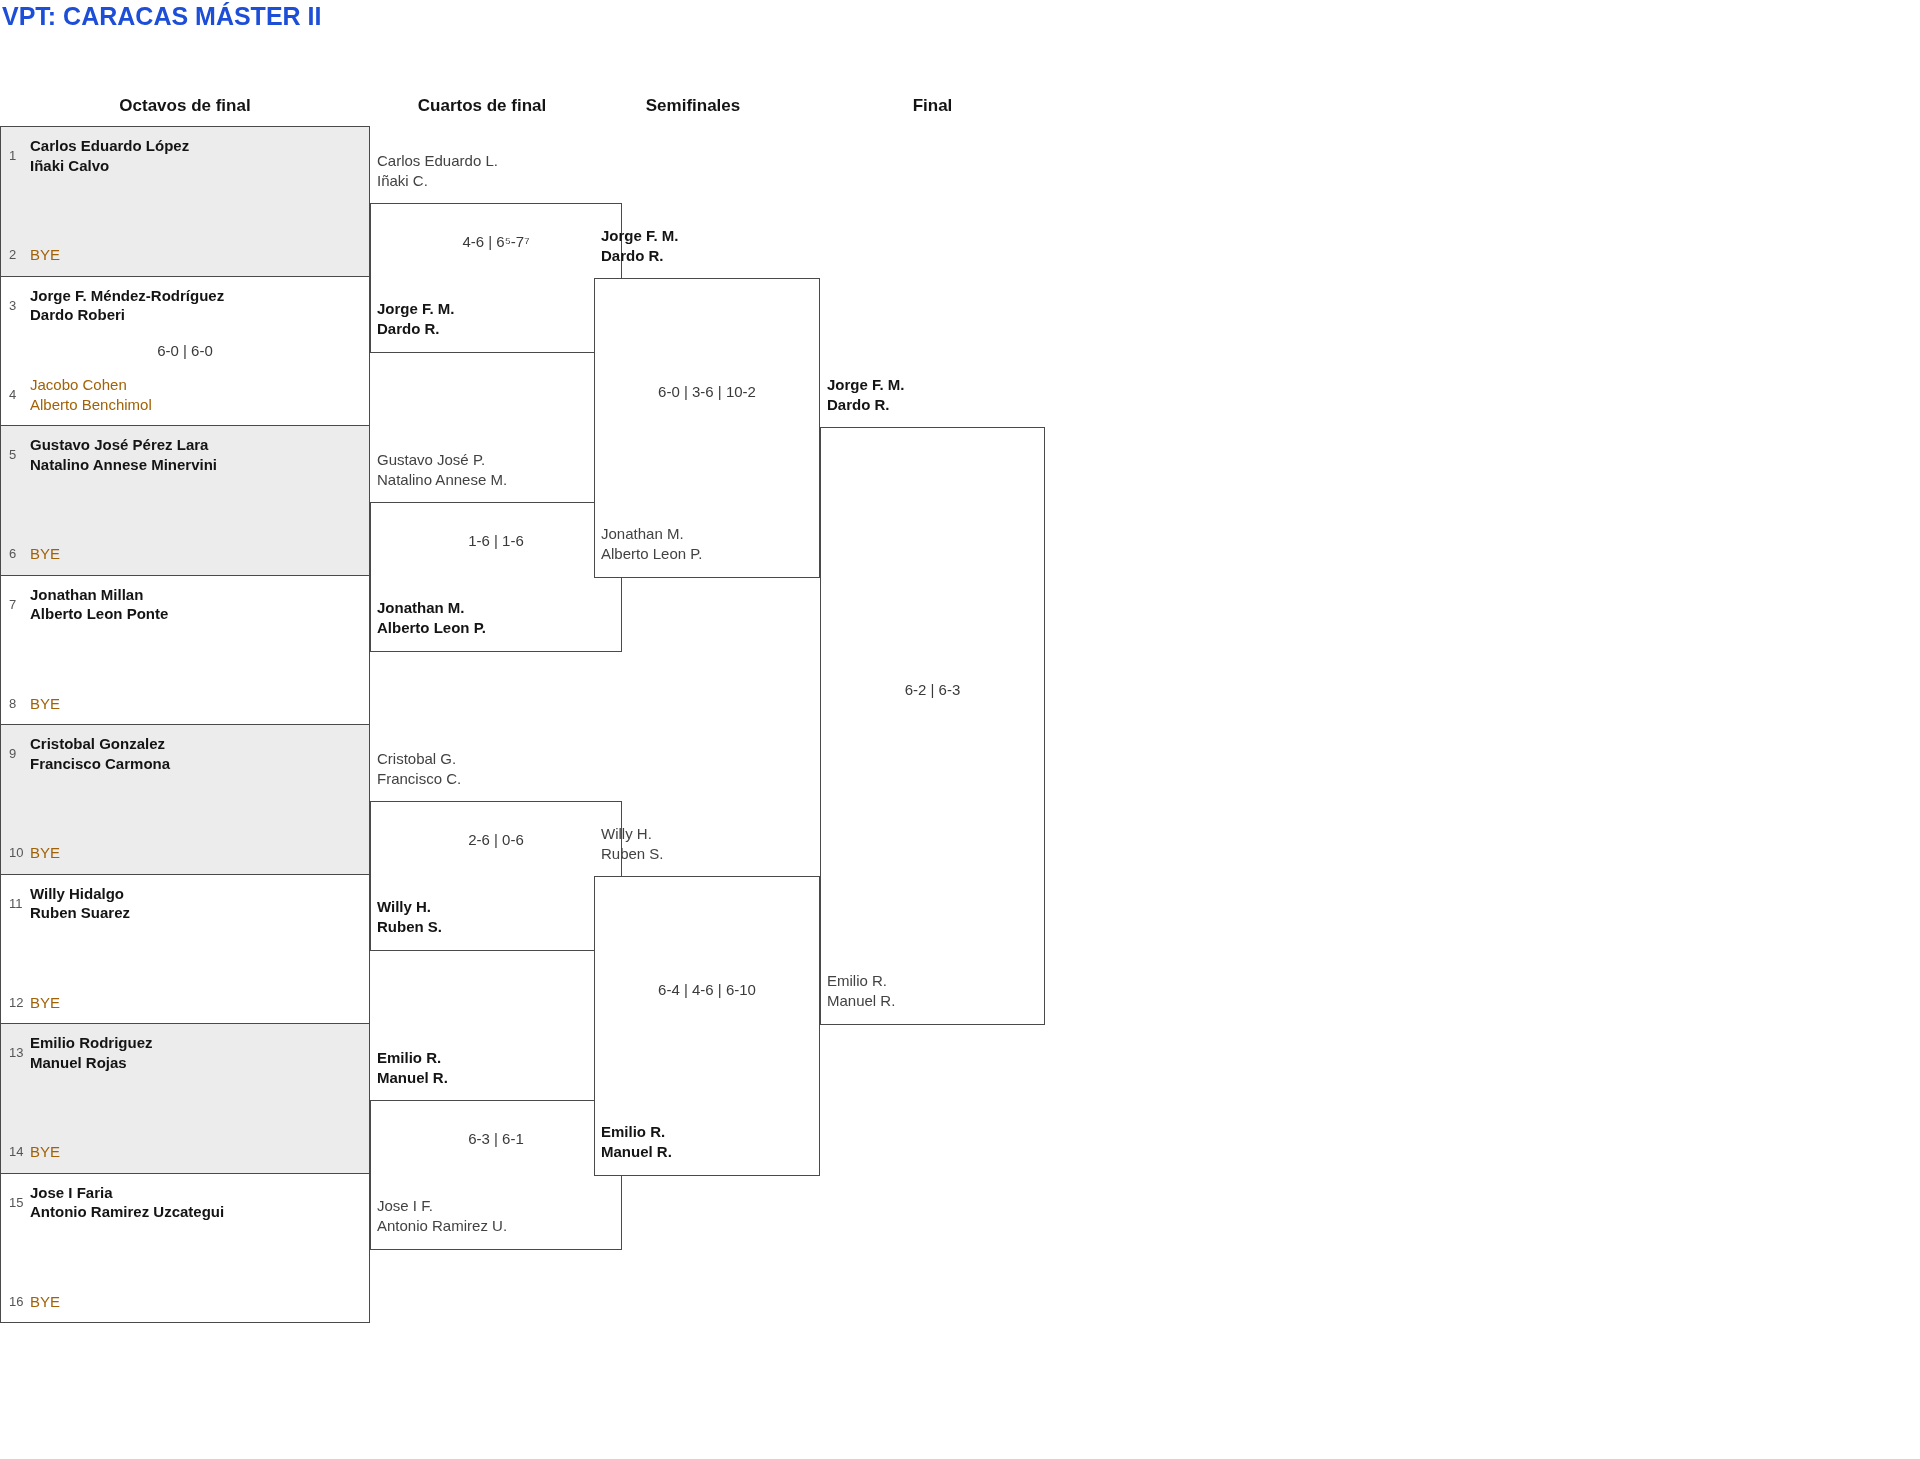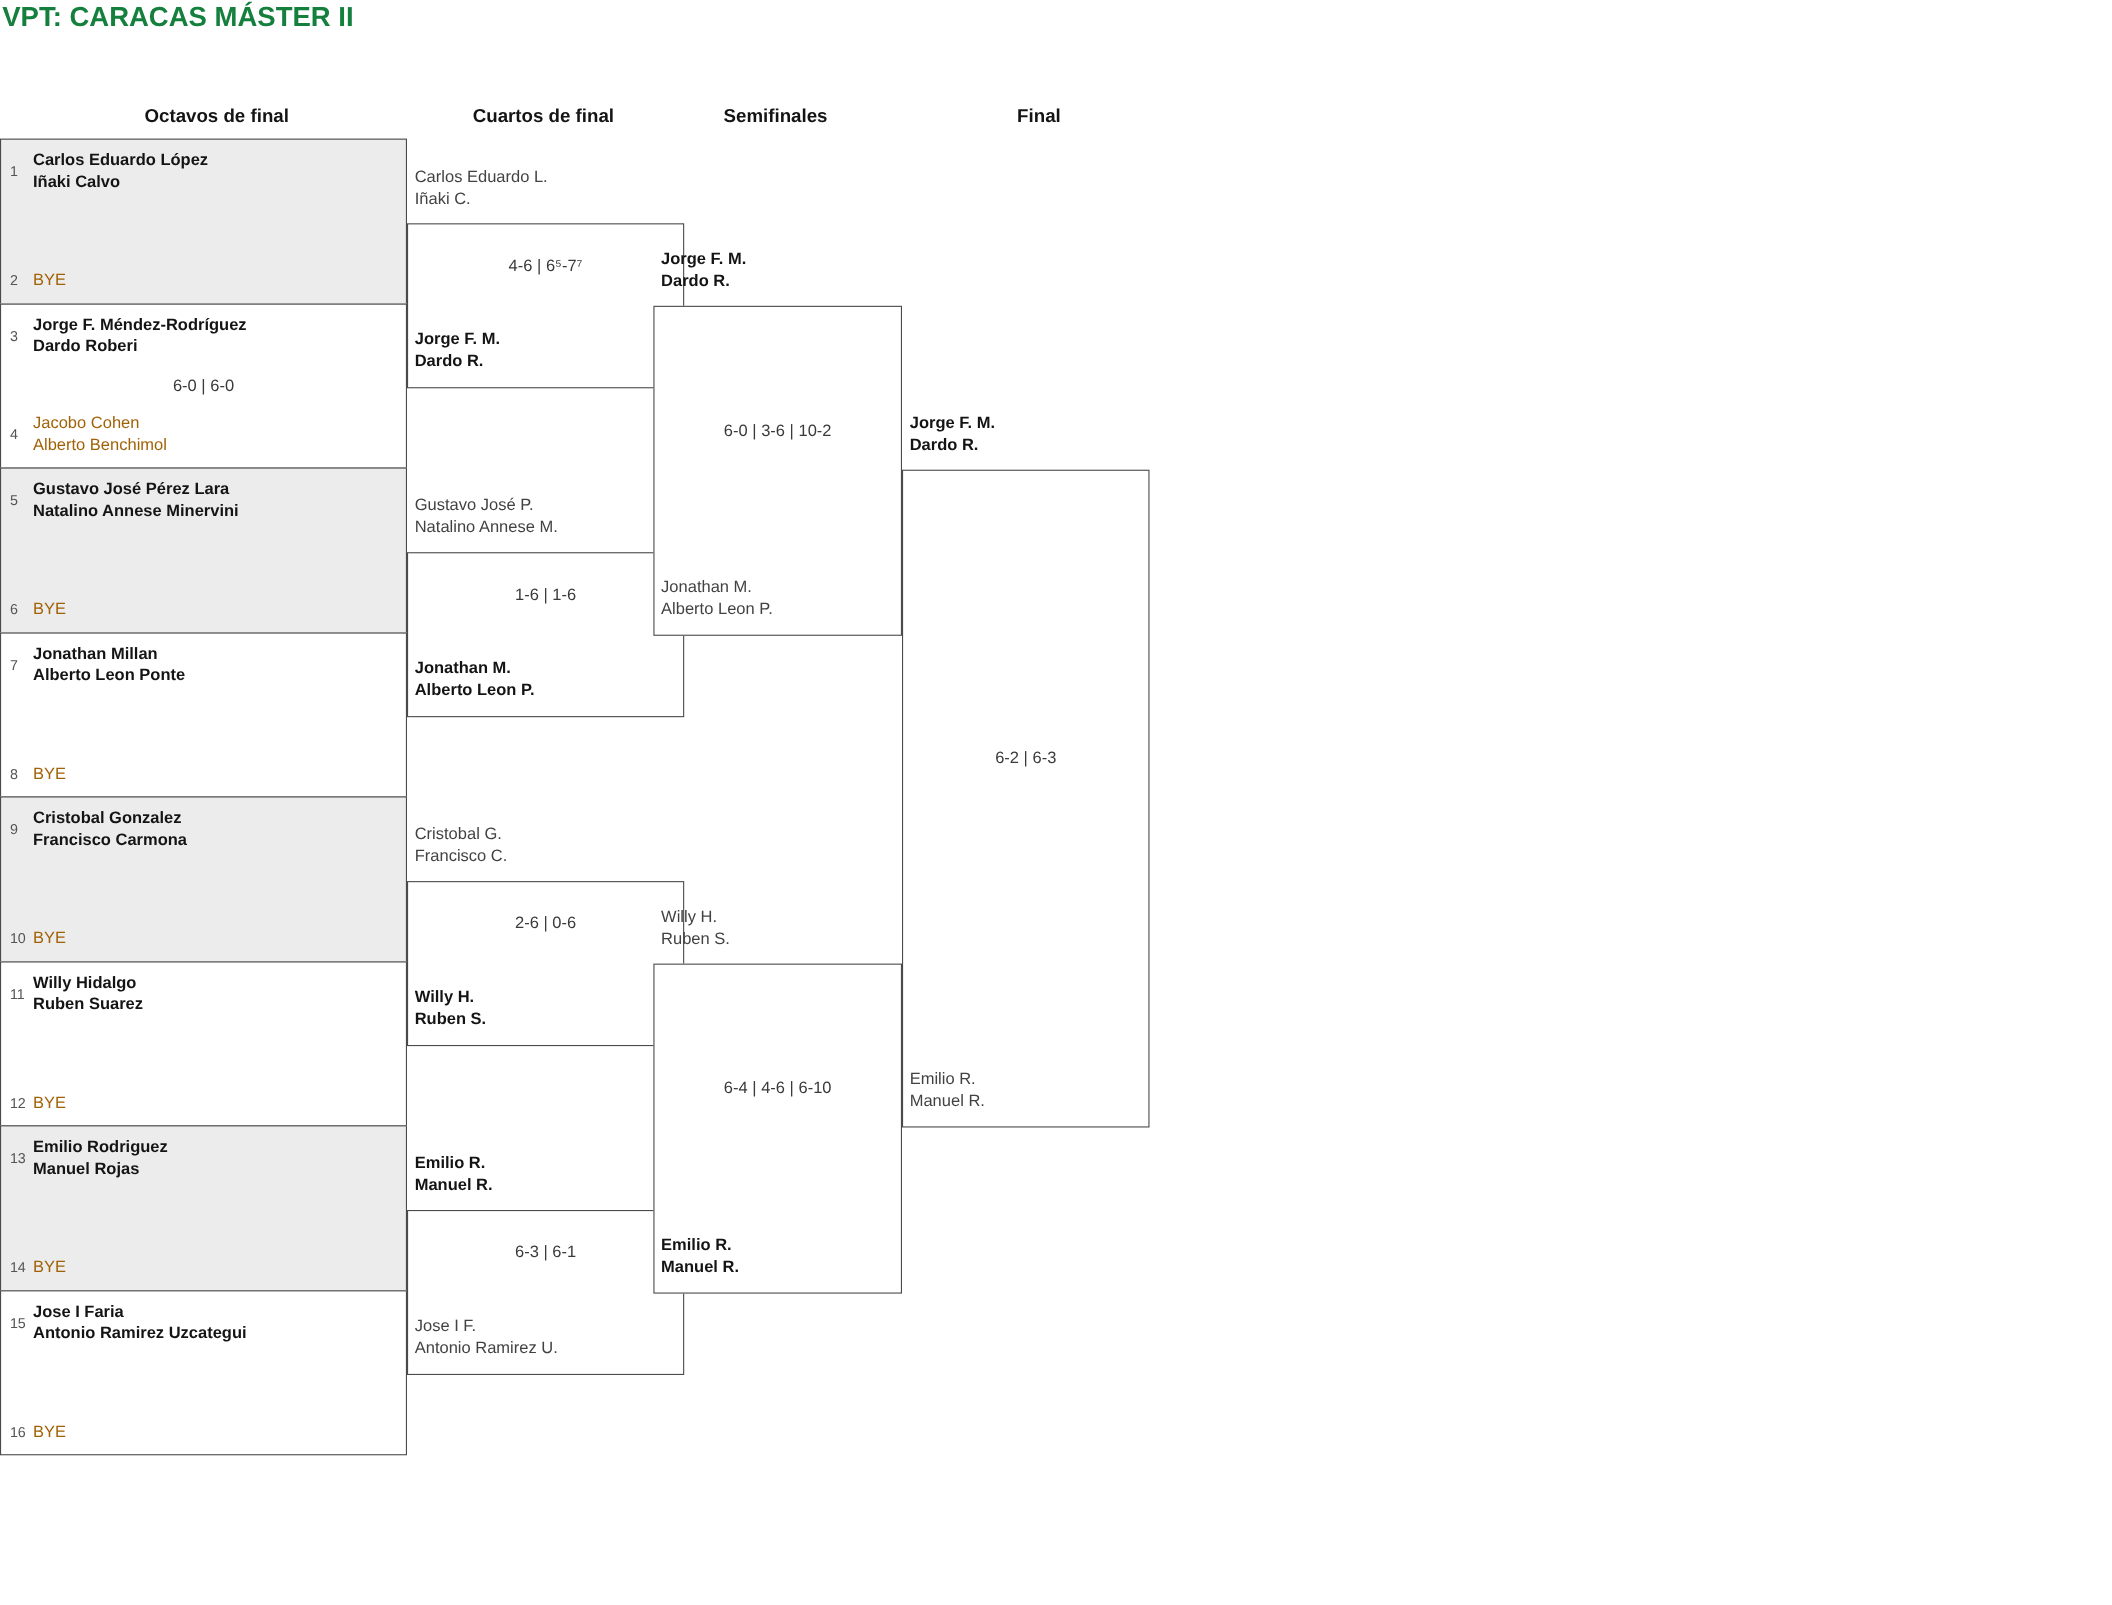--- a/index.html
+++ b/index.html
@@ -1,25 +1,25 @@
 <!DOCTYPE html>
 <html><head>
 <meta charset="utf-8">
 <style>
   html,body{margin:0;padding:0;background:#fff;}
   .page{position:relative;width:1920px;height:1459px;background:#fff;overflow:hidden;
         font-family:"Liberation Sans","DejaVu Sans",sans-serif;color:#1a1a1a;}
-  .title{position:absolute;left:2px;top:2px;font-size:25px;line-height:29px;font-weight:700;color:#15803d;}
+  .title{position:absolute;left:2px;top:2px;font-size:25px;line-height:29px;font-weight:700;color:#1d4ed8;}
   .subtitle{position:absolute;left:2px;top:31px;font-size:25px;line-height:29px;font-weight:700;color:#000;}
 
   .logo{position:absolute;left:1692px;top:2px;width:225px;height:66px;}
   .logo svg{position:absolute;left:0;top:0;}
   .brand{position:absolute;left:62px;top:12px;font-size:44px;font-weight:800;letter-spacing:-1px;color:#76B82A;}
 
-  .colhead{position:absolute;top:96px;text-align:center;font-size:17px;font-weight:600;color:#141414;padding-left:12px;}
+  .colhead{position:absolute;top:96px;text-align:center;font-size:17px;font-weight:600;color:#141414;}
   .ch0{left:0;width:370px;}
   .ch1{left:370px;width:224px;}
   .ch2{left:580px;width:226px;text-align:center;}
   .ch3{left:820px;width:225px;}
 
   .mbox{position:absolute;border:1px solid #4a4a4a;box-sizing:border-box;background:#fff;}
   .mbox.g{background:#ececec;}
 
   
   .r16{left:0;width:370px;height:150.5px;}

